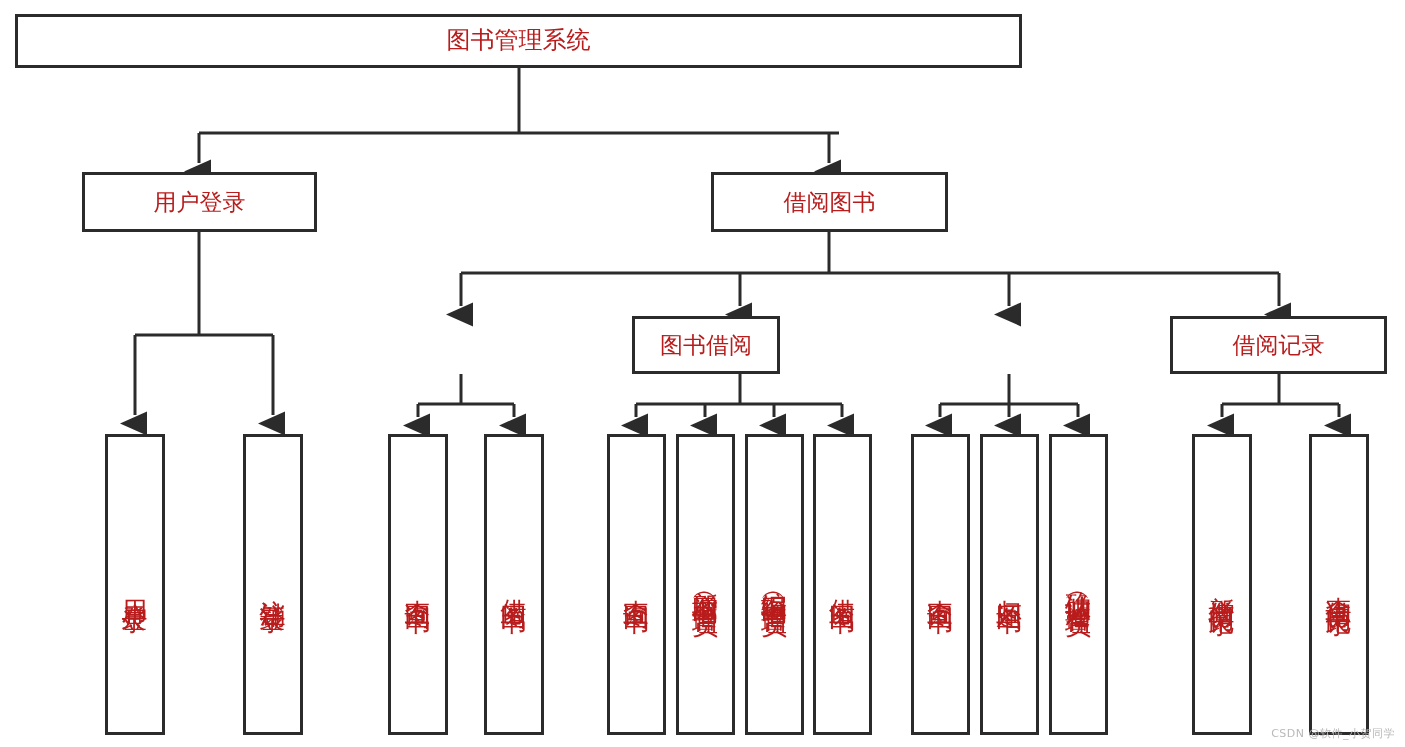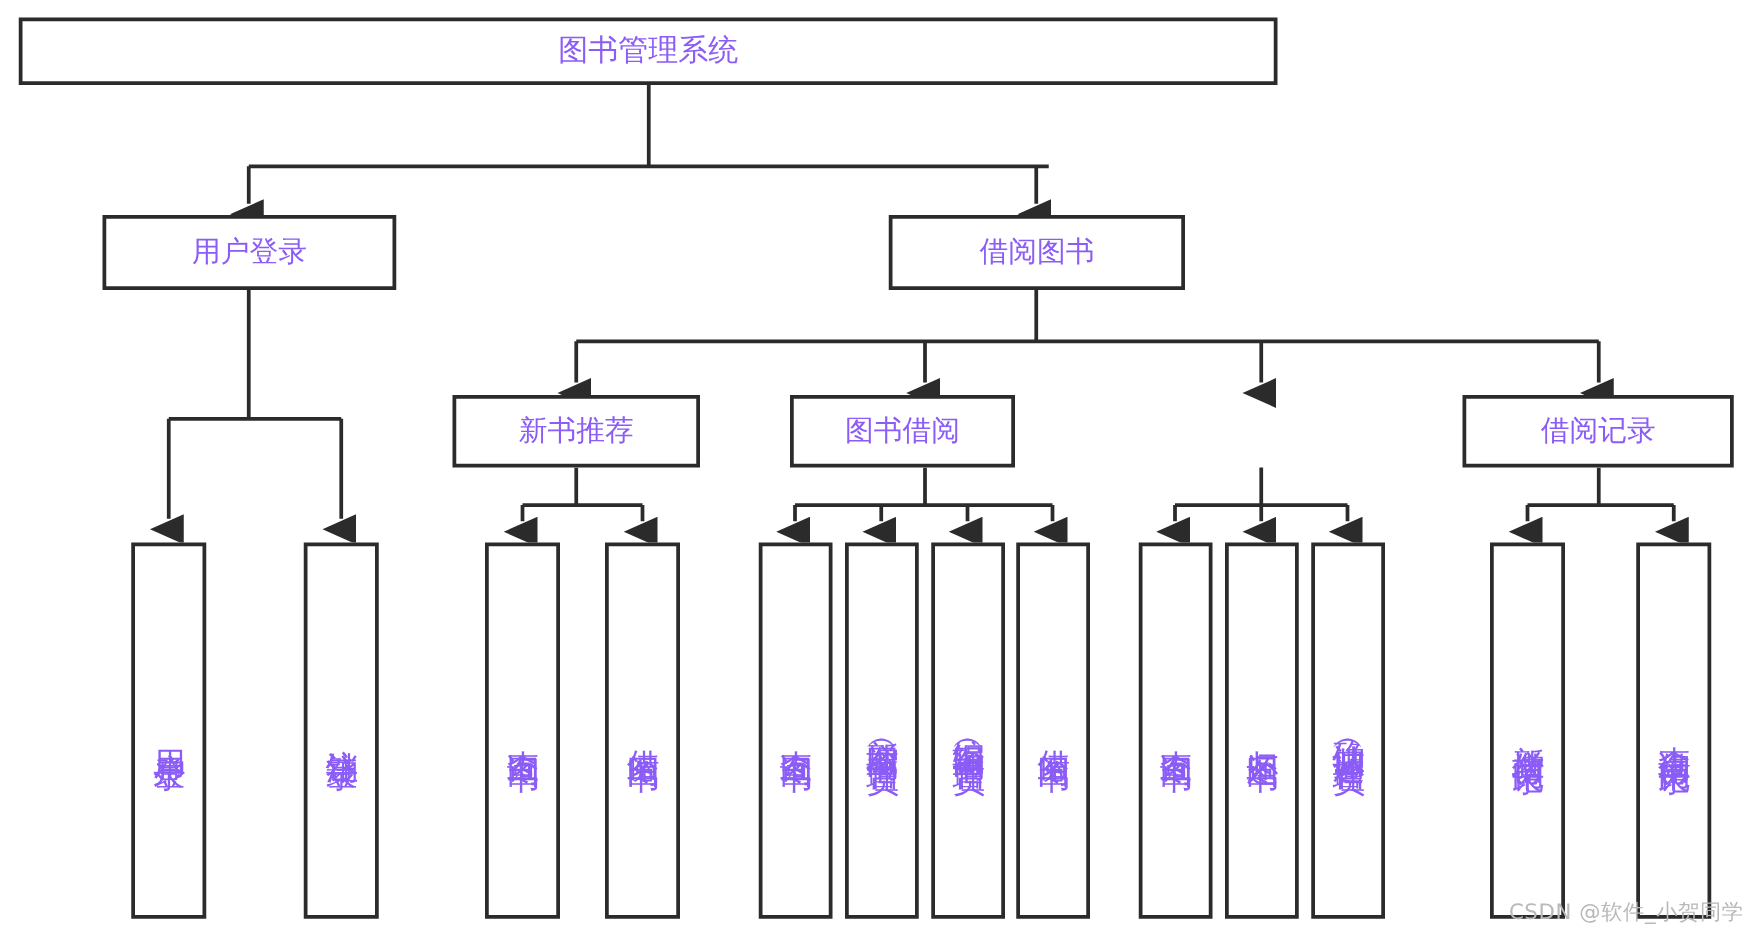--- a/index.html
+++ b/index.html
@@ -3,29 +3,29 @@
 <meta charset="utf-8">
 <style>
   html,body{margin:0;padding:0;background:#ffffff;}
   body{width:1405px;height:747px;overflow:hidden;
        font-family:"DejaVu Sans","Liberation Sans",sans-serif;}
   #stage{position:relative;width:1405px;height:747px;background:#fff;}
   svg#wires{position:absolute;left:0;top:0;width:1405px;height:747px;}
   .node{position:absolute;box-sizing:border-box;background:#ffffff;
         border:3px solid #2b2b2b;display:flex;align-items:center;
         justify-content:center;}
-  .node .lbl{color:#8b5cf6;line-height:1.05;text-align:center;
+  .node .lbl{color:#b91c1c;line-height:1.05;text-align:center;
              white-space:nowrap;}
   .h-node .lbl{font-size:23px;}
   .root .lbl{font-size:24px;}
   .v-node{border-width:3px;}
   .v-node .lbl{writing-mode:vertical-rl;text-orientation:upright;
                font-size:26px;letter-spacing:3px;line-height:1;
                white-space:nowrap;}
-  .watermark{position:absolute;right:10px;bottom:6px;font-size:17px;
+  .watermark{position:absolute;right:10px;bottom:6px;font-size:11px;
              color:#b9b9b9;letter-spacing:.5px;white-space:nowrap;text-align:right;}
 </style>
 </head>
 <body>
 
 <div id="stage">
 
   <svg id="wires" viewBox="0 0 1405 747">
     <defs>
       <marker id="ar" markerWidth="12" markerHeight="12" refX="1.2" refY="4" orient="auto" markerUnits="strokeWidth">
@@ -81,25 +81,22 @@
   </div>
 
   <div class="node h-node" style="left:82px;top:172px;width:235px;height:60px;">
     <span class="lbl">用户登录</span>
   </div>
 
   <div class="node h-node" style="left:711px;top:172px;width:237px;height:60px;">
     <span class="lbl">借阅图书</span>
   </div>
 
-  <div class="node h-node" style="left:362px;top:316px;width:198px;height:58px;">
-    <span class="lbl">新书推荐</span>
-  </div>
 
-  <div class="node h-node" style="left:632px;top:316px;width:180px;height:58px;">
+  <div class="node h-node" style="left:632px;top:316px;width:148px;height:58px;">
     <span class="lbl">图书借阅</span>
   </div>
 
 
   <div class="node h-node" style="left:1170px;top:316px;width:217px;height:58px;">
     <span class="lbl">借阅记录</span>
   </div>
 
   <div class="node v-node" style="left:105px;top:434px;width:60px;height:301px;">
     <span class="lbl">用户登录</span>

